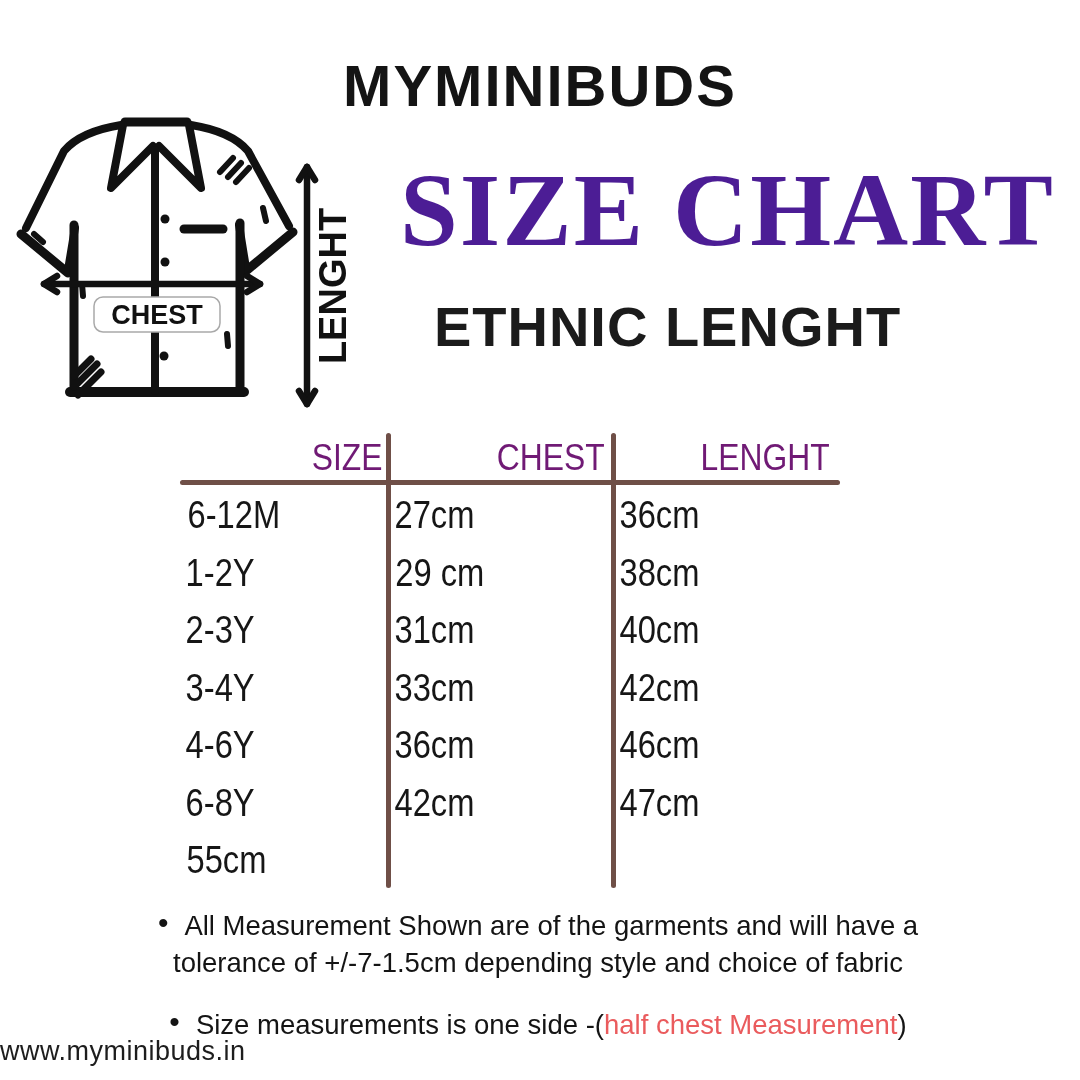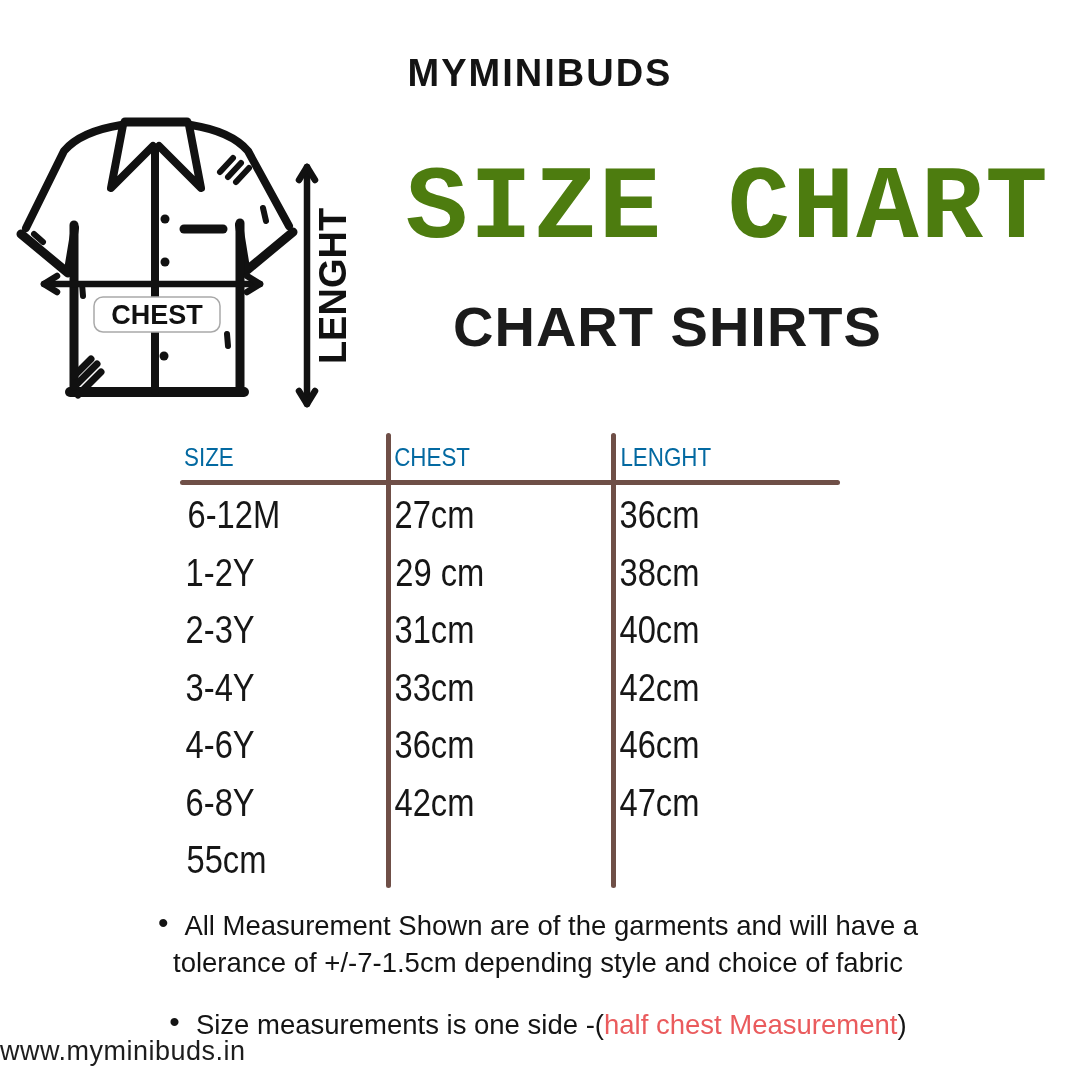--- a/index.html
+++ b/index.html
@@ -2,40 +2,40 @@
 <html><head>
 <meta charset="utf-8">
 <style>
   html,body{margin:0;padding:0;}
   body{
     width:1080px;height:1080px;position:relative;background:#ffffff;
     font-family:"Liberation Sans", sans-serif;color:#151515;overflow:hidden;
   }
   .brand{
     position:absolute;top:52px;left:0;width:1080px;text-align:center;
-    font-size:38px;font-weight:800;letter-spacing:2px;color:#141414;
+    font-size:58px;font-weight:800;letter-spacing:2px;color:#141414;
   }
   .art{position:absolute;left:12px;top:112px;width:360px;height:305px;}
   .headblock{position:absolute;left:395px;top:150px;width:665px;text-align:center;}
   .size-chart{
-    font-family:Liberation Mono, monospace;font-size:104px;line-height:1.15;
-    font-weight:600;letter-spacing:2px;color:#4d7c0f;white-space:nowrap;
+    font-family:Liberation Serif, serif;font-size:104px;line-height:1.15;
+    font-weight:600;letter-spacing:2px;color:#4c1d95;white-space:nowrap;
   }
   .ethnic{
     margin-top:24px;padding-right:120px;
     font-size:56px;font-weight:800;letter-spacing:1px;color:#1b1b1b;white-space:nowrap;
   }
   
   .size-table{position:absolute;left:180px;top:435px;width:660px;height:456px;}
   .hline{position:absolute;left:0;top:45px;width:660px;height:5px;background:var(--line,#6f4f47);border-radius:3px;}
   .vline{position:absolute;top:-2px;width:5px;height:455px;background:var(--line,#6f4f47);border-radius:3px;}
   .vline.v1{left:206px;}
   .vline.v2{left:431px;}
   .thead{position:absolute;left:0;top:0;width:660px;display:grid;grid-template-columns:208px 225px 227px;}
-  .th{font-size:26px;line-height:45px;text-align:left;color:#0369a1;}
+  .th{font-size:37px;line-height:45px;text-align:right;color:#701a75;}
   .trows{position:absolute;left:0;top:52px;width:660px;display:grid;grid-template-columns:208px 225px 227px;grid-auto-rows:57.5px;}
   .cell{display:flex;align-items:center;justify-content:flex-start;font-size:38px;color:#161616;}
   .cnd{display:inline-block;transform:scaleX(0.86);white-space:nowrap;}
   
   .notes{position:absolute;left:0;top:906px;width:1076px;text-align:center;font-size:27.5px;line-height:37px;color:#141414;}
   .note-line{white-space:nowrap;}
   .dot{display:inline-block;margin-right:16px;transform:translateY(-2px);font-size:30px;}
   .note2{margin-top:24px;}
   .hl{color:var(--hl,#ea5b5d);}
   .footer{position:absolute;left:0;top:1036px;width:1020px;font-size:27px;letter-spacing:0.5px;color:#1d1d1d;}
@@ -96,21 +96,21 @@
   <g stroke-width="6.5">
     <path d="M295,55 L295,292"></path>
     <path d="M295,55 L287,68 M295,55 L303,68"></path>
     <path d="M295,292 L287,279 M295,292 L303,279"></path>
   </g>
   <text transform="translate(334,174) rotate(-90)" text-anchor="middle" fill="#111" stroke="none" font-family="Liberation Sans, sans-serif" font-size="38" font-weight="bold">LENGHT</text>
 </svg>
 
 <div class="headblock">
   <div class="size-chart">SIZE CHART</div>
-  <div class="ethnic">CHART SHIRTS</div>
+  <div class="ethnic">ETHNIC LENGHT</div>
 </div>
 
 <div class="size-table">
   <div class="thead">
     <div class="th"><span class="cnd">SIZE</span></div>
     <div class="th"><span class="cnd">CHEST</span></div>
     <div class="th"><span class="cnd">LENGHT</span></div>
   </div>
   <div class="hline"></div>
   <div class="vline v1"></div>

